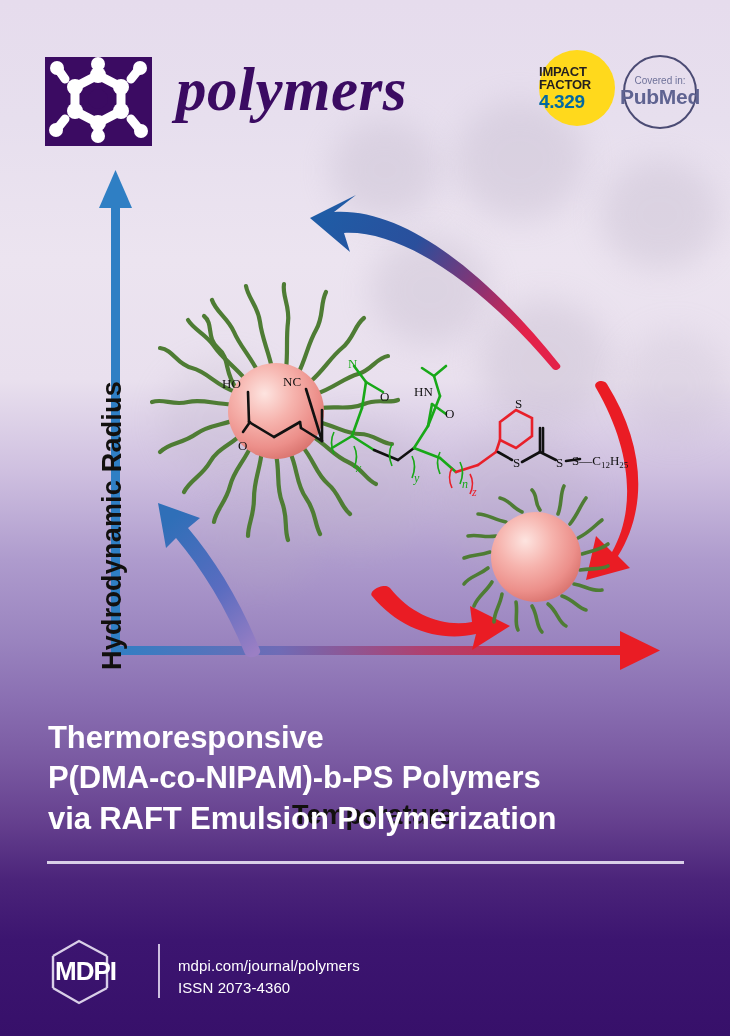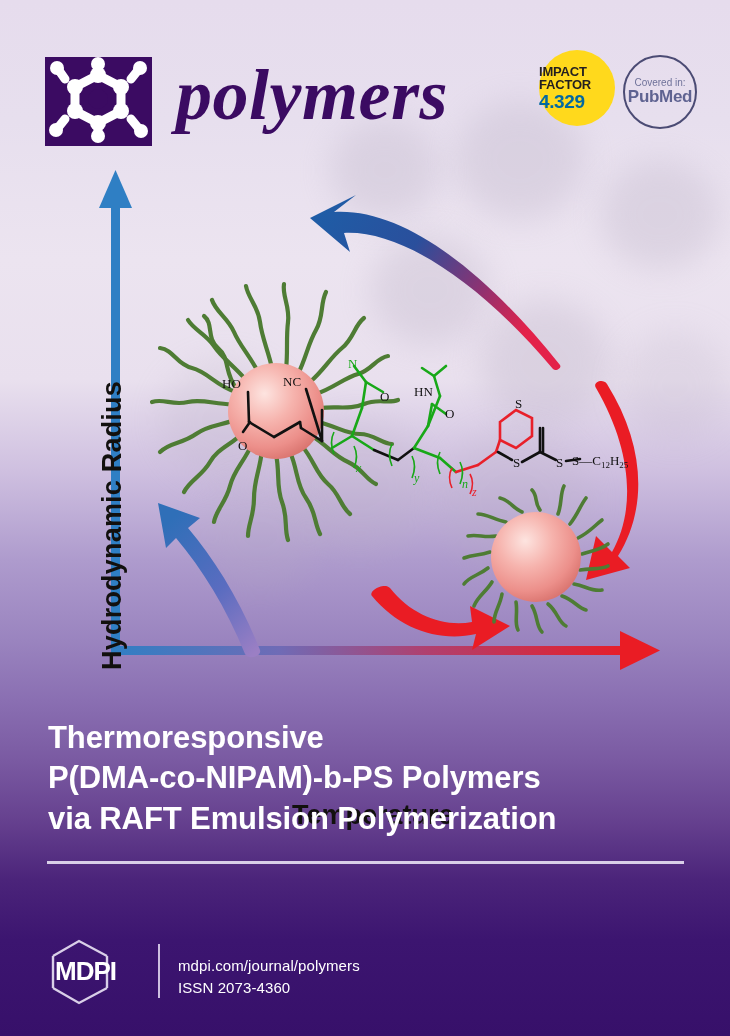--- a/index.html
+++ b/index.html
@@ -50,21 +50,21 @@
     background: #3b0b62;
   }
   .logo-square svg { display:block; }
 
   .journal-name {
     position: absolute;
     left: 176px; top: 59px;
     font-family: "Liberation Serif", serif;
     font-style: italic;
     font-weight: 700;
-    font-size: 72px;
+    font-size: 61px;
     letter-spacing: .5px;
     color: #3b0b62;
     line-height: 1;
   }
 
   .if-badge {
     position: absolute;
     left: 539px; top: 50px;
     width: 76px; height: 76px;
     border-radius: 50%;
@@ -87,21 +87,21 @@
     width: 70px; height: 70px;
     border-radius: 50%;
     border: 2px solid #4b4b74;
     display: flex;
     flex-direction: column;
     align-items: center;
     justify-content: center;
     line-height: 1.05;
   }
   .pm-badge .c1 { font-size: 10px; color: #6e7199; }
-  .pm-badge .c2 { font-size: 17px; font-weight: 700; color: #5f6391; letter-spacing:-.3px; }
+  .pm-badge .c2 { font-size: 21px; font-weight: 700; color: #5f6391; letter-spacing:-.3px; }
 
   
   #figure { position: absolute; left: 0; top: 160px; width: 730px; height: 545px; }
   #figure svg { display: block; }
 
   .axis-label {
     position: absolute;
     font-weight: 700;
     color: #12100e;
     white-space: nowrap;

